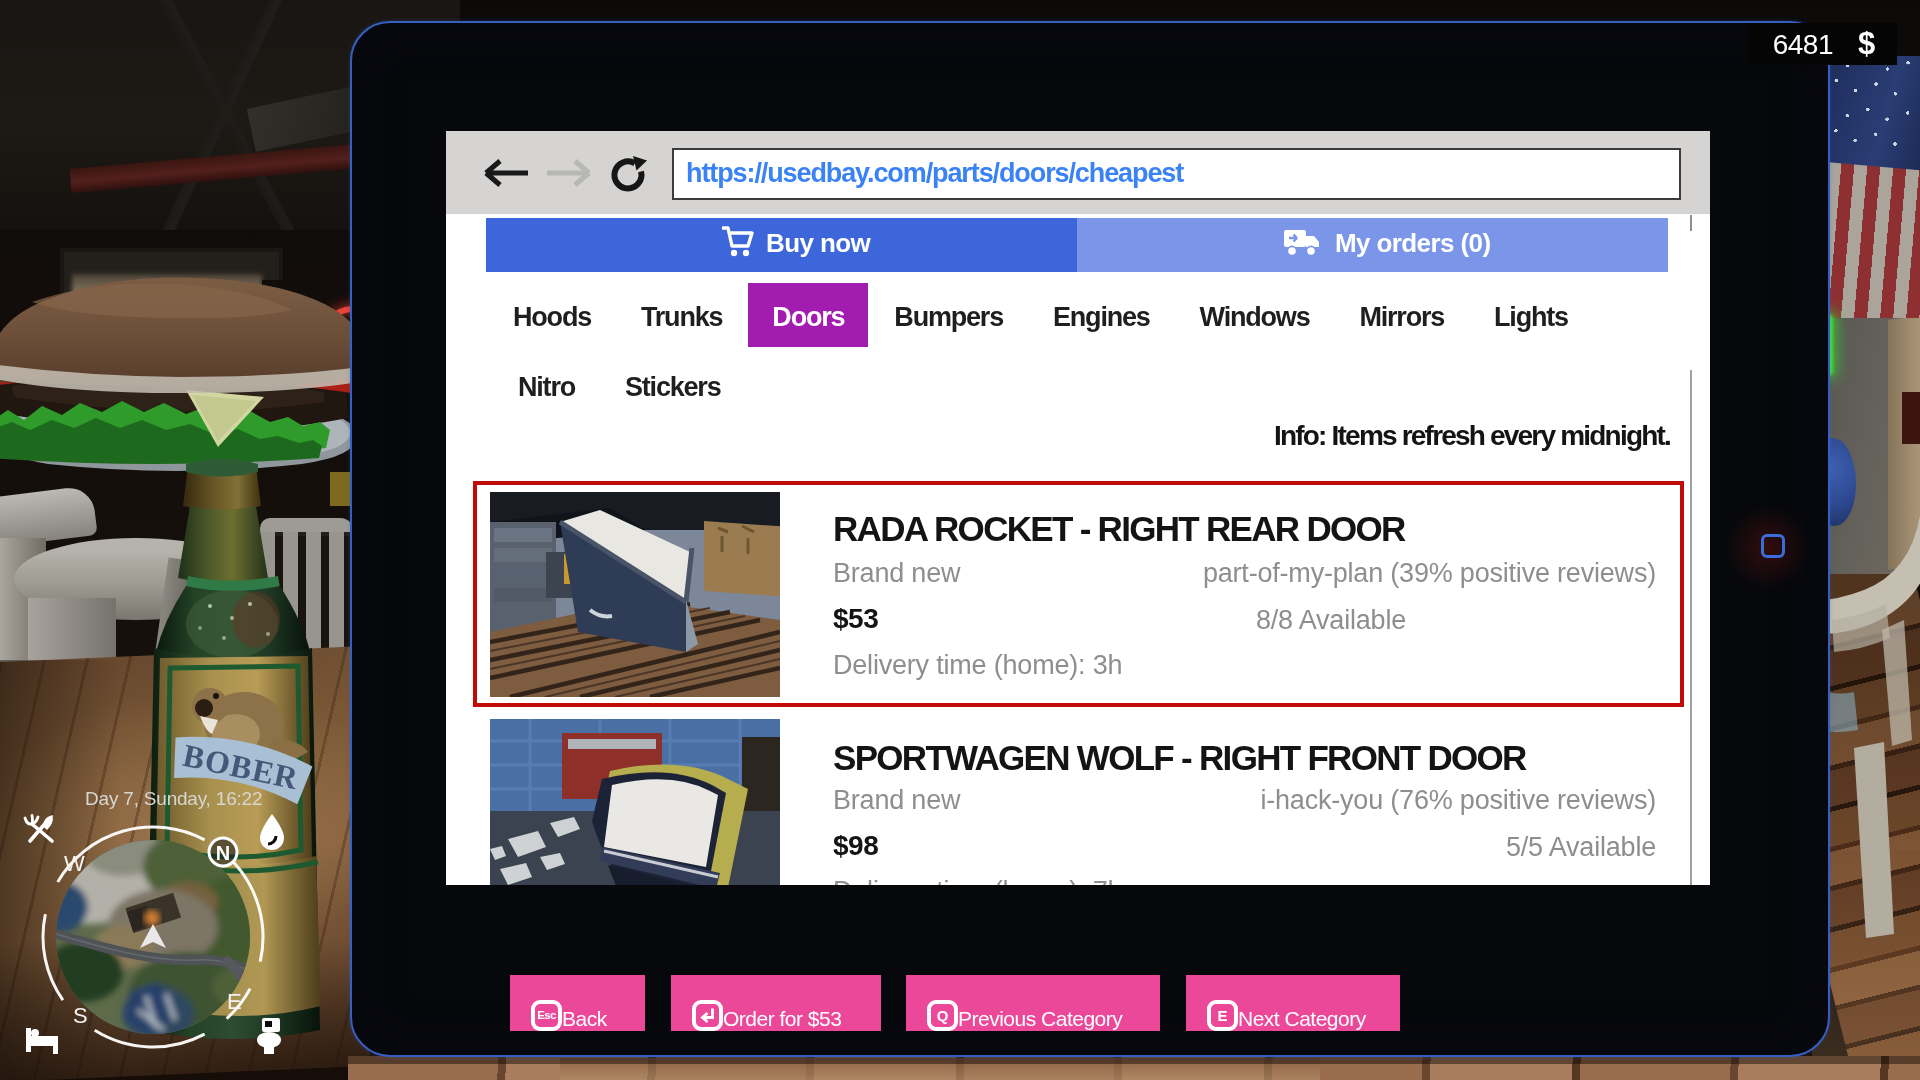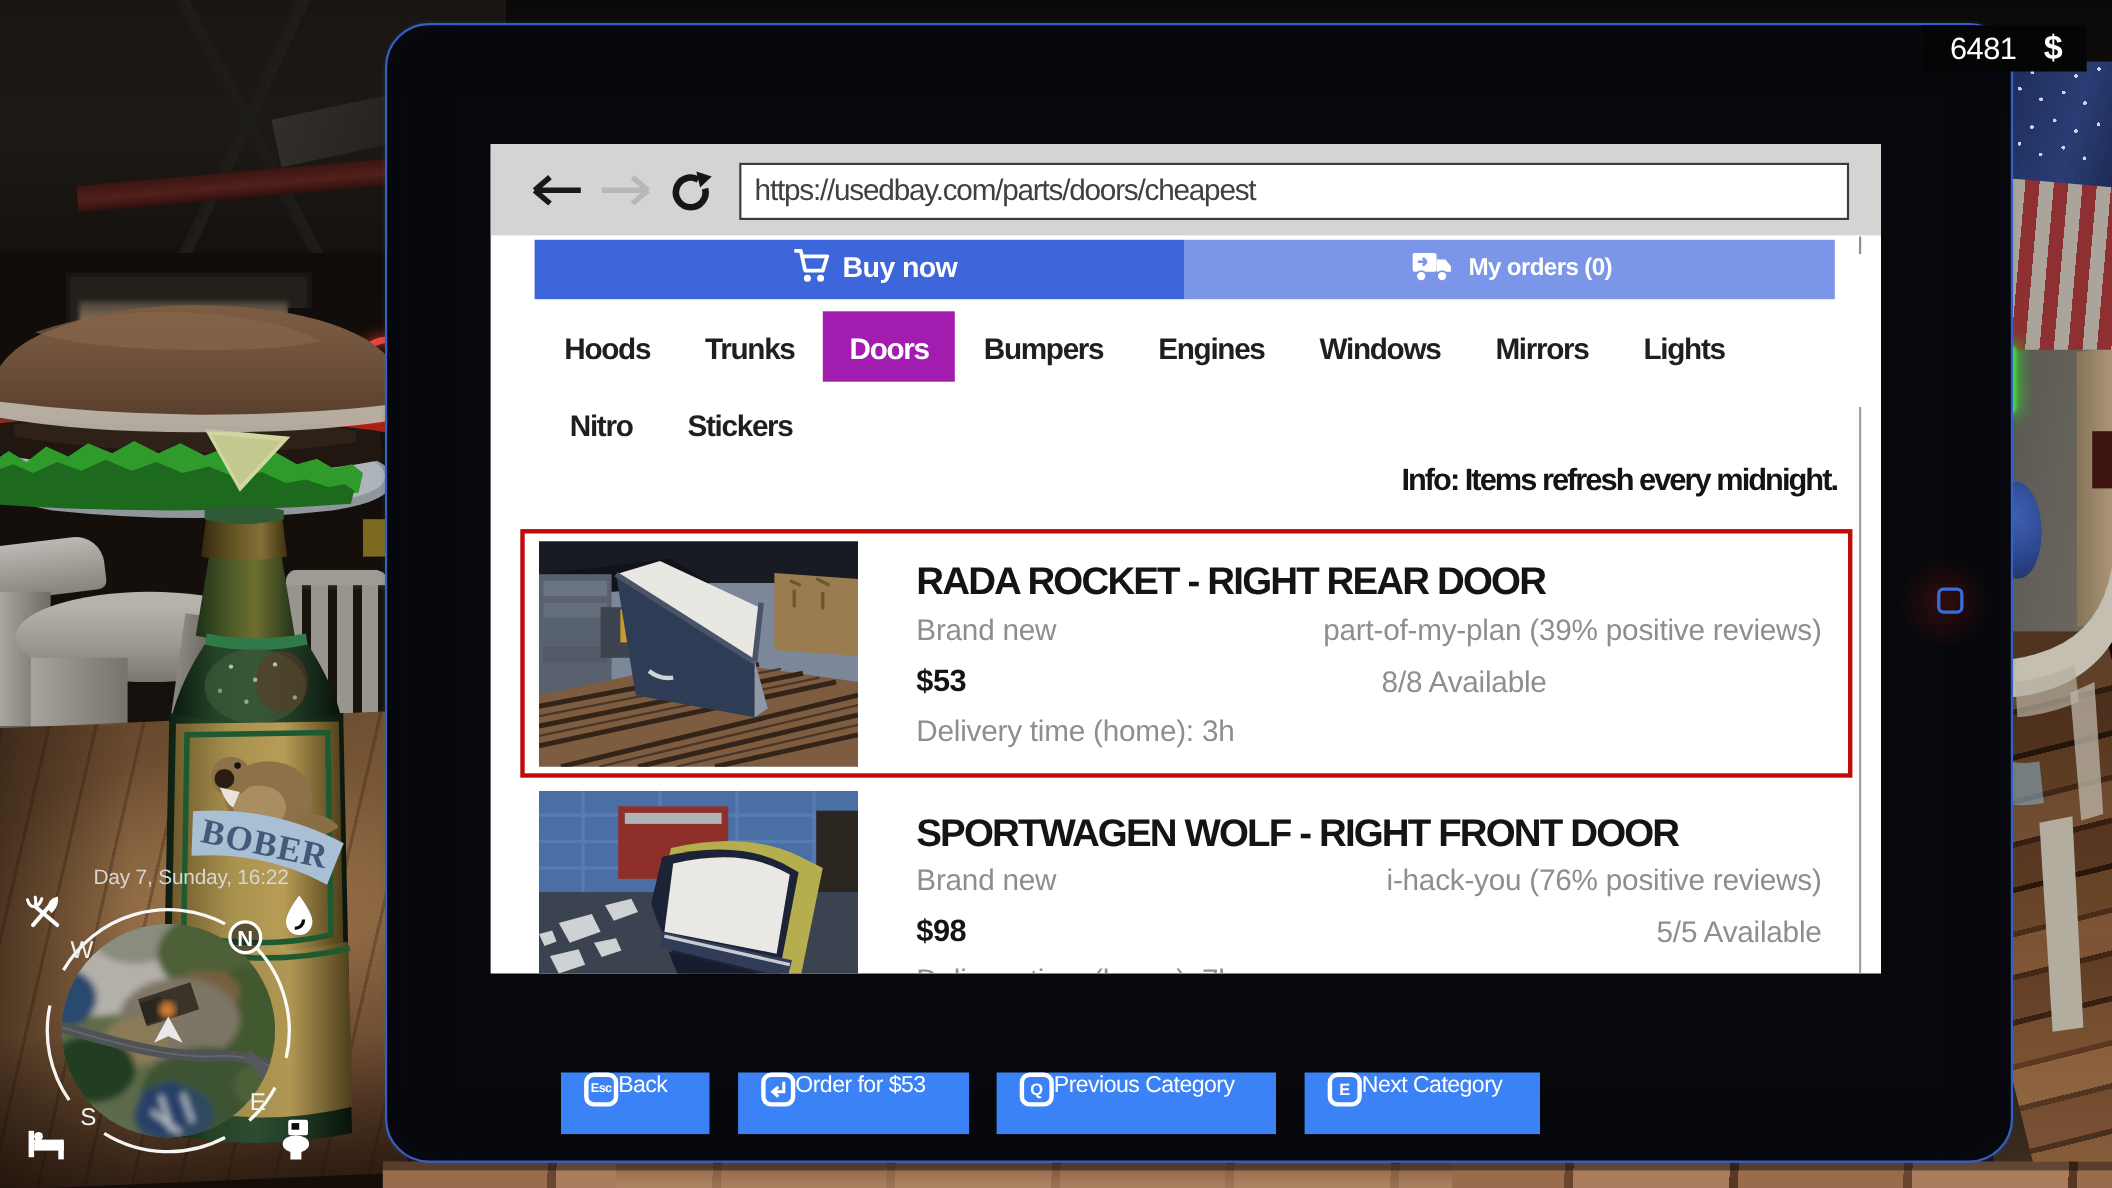--- a/index.html
+++ b/index.html
@@ -232,38 +232,38 @@
     <svg class="abs" style="left:99px;top:27px;" width="46" height="30" viewBox="0 0 46 30">
       <path d="M44 15 H2 M44 15 L30 3 M44 15 L30 27" stroke="#b7b7b5" stroke-width="5" fill="none"></path>
     </svg>
 
     <svg class="abs" style="left:162px;top:24px;" width="40" height="40" viewBox="0 0 40 40">
       <path d="M33 16.5 A13.5 13.5 0 1 1 26.8 8.3" stroke="#161616" stroke-width="6" fill="none"></path>
       <path d="M25 1 L39 5.5 L28.5 15.5 Z" fill="#161616"></path>
     </svg>
 
     <div class="abs" style="left:226px;top:17px;width:1005px;height:48px;background:#fff;border:2px solid #3c3c3c;"></div>
-    <div class="abs" style="left:240px;top:22px;width:990px;height:40px;font-size:27px;font-weight:normal;color:#404040;line-height:40px;letter-spacing:-1.1px;">https://usedbay.com/parts/doors/cheapest</div>
+    <div class="abs" style="left:240px;top:22px;width:990px;height:40px;font-size:27px;font-weight:bold;color:#3b82f6;line-height:40px;letter-spacing:-1.1px;">https://usedbay.com/parts/doors/cheapest</div>
 
     <div class="abs" style="left:40px;top:87px;width:591px;height:54px;background:#3c66d9;"></div>
     <div class="abs" style="left:631px;top:87px;width:591px;height:54px;background:#7b96e8;"></div>
     <svg class="abs" style="left:276px;top:95px;" width="32" height="34" viewBox="0 0 32 34">
       <path d="M1 2 h5 l4 18 h16 l4 -13 h-21" stroke="#fff" stroke-width="3.4" fill="none" stroke-linejoin="round" stroke-linecap="round"></path>
       <circle cx="12" cy="27" r="3.2" fill="#fff"></circle>
         <circle cx="24" cy="27" r="3.2" fill="#fff"></circle>
     </svg>
     <div class="abs" style="left:320px;top:92px;width:200px;height:40px;font-size:26px;font-weight:bold;color:#fff;line-height:40px;letter-spacing:-0.6px;">Buy now</div>
     <svg class="abs" style="left:838px;top:99px;" width="36" height="28" viewBox="0 0 36 28">
       <rect x="0" y="0" width="22" height="17" rx="2" fill="#fff"></rect>
       <path d="M22 6 h8 l5 6 v5 h-13 z" fill="#fff"></path>
       <path d="M5 8 h8 M13 8 l-3.5 -3.5 M13 8 l-3.5 3.5" stroke="#7b96e8" stroke-width="2.4" fill="none"></path>
       <circle cx="8" cy="21" r="4.6" fill="#fff" stroke="#7b96e8" stroke-width="1.6"></circle>
       <circle cx="27" cy="21" r="4.6" fill="#fff" stroke="#7b96e8" stroke-width="1.6"></circle>
     </svg>
-    <div class="abs" style="left:889px;top:92px;width:240px;height:40px;font-size:22px;font-weight:bold;color:#fff;line-height:40px;letter-spacing:-0.6px;">My orders (0)</div>
+    <div class="abs" style="left:889px;top:92px;width:240px;height:40px;font-size:26px;font-weight:bold;color:#fff;line-height:40px;letter-spacing:-0.6px;">My orders (0)</div>
 
     <div class="abs" id="tabs1" style="left:43px;top:152px;height:64px;display:flex;gap:2px;">
       <div class="tab">Hoods</div>
         <div class="tab">Trunks</div>
         <div class="tab sel">Doors</div>
       <div class="tab">Bumpers</div>
         <div class="tab">Engines</div>
         <div class="tab">Windows</div>
       <div class="tab">Mirrors</div>
         <div class="tab">Lights</div>
@@ -449,19 +449,19 @@
   </svg>
 
   <div class="abs" style="left:85px;top:788px;width:220px;font-size:19px;color:#d8d6d2;letter-spacing:-0.2px;">Day 7, Sunday, 16:22</div>
 
 <style>
   .tab{font-size:27px;font-weight:bold;color:#1f1f1f;line-height:69px;padding:0 24px;letter-spacing:-1.2px;}
   .tab.sel{background:#a21caf;color:#fff;}
   .ptitle{font-size:35px;font-weight:bold;color:#141414;white-space:nowrap;letter-spacing:-1.7px;line-height:27px;}
   .pgray{font-size:27px;color:#8e8e8e;white-space:nowrap;letter-spacing:-0.2px;line-height:27px;}
   .pprice{font-size:28px;font-weight:bold;color:#141414;letter-spacing:-0.5px;line-height:28px;}
-  .hint{position:absolute;top:975px;height:56px;background:#3b82f6;color:#fff;display:flex;align-items:flex-start;}
+  .hint{position:absolute;top:975px;height:56px;background:#ec4899;color:#fff;display:flex;align-items:flex-end;}
   .hint .cap{display:inline-block;width:23px;height:23px;margin-left:21px;border:4px solid #fff;border-radius:9px;
       text-align:center;font-weight:bold;font-size:15px;line-height:23px;}
   .hint .cap.esc{font-size:11.5px;letter-spacing:-0.6px;}
   .hint .lbl{font-size:21px;letter-spacing:-0.5px;white-space:nowrap;}
 </style>
 </div>
 
 </body></html>

